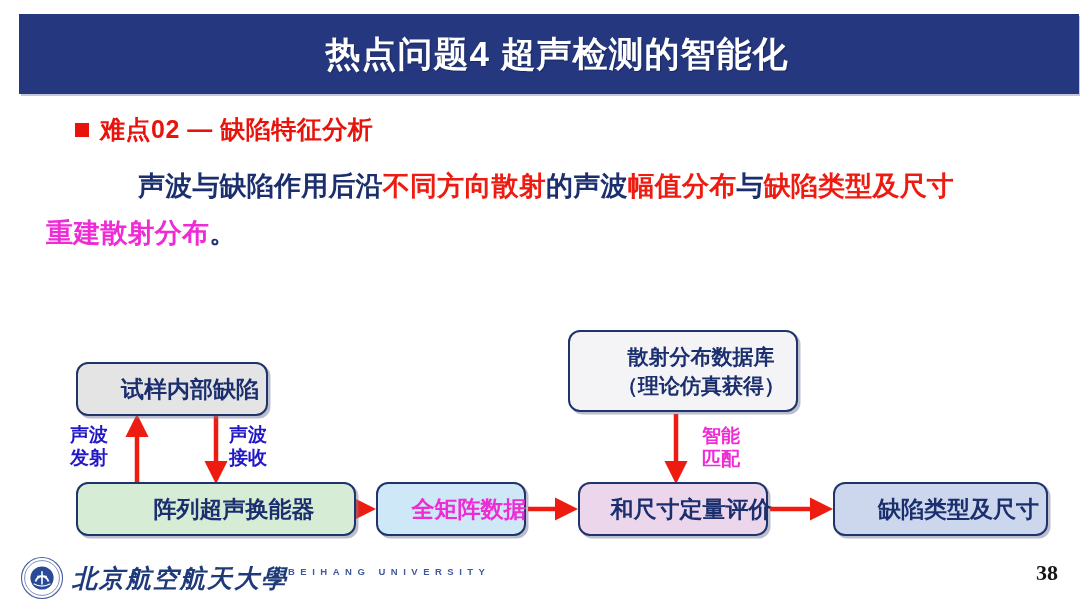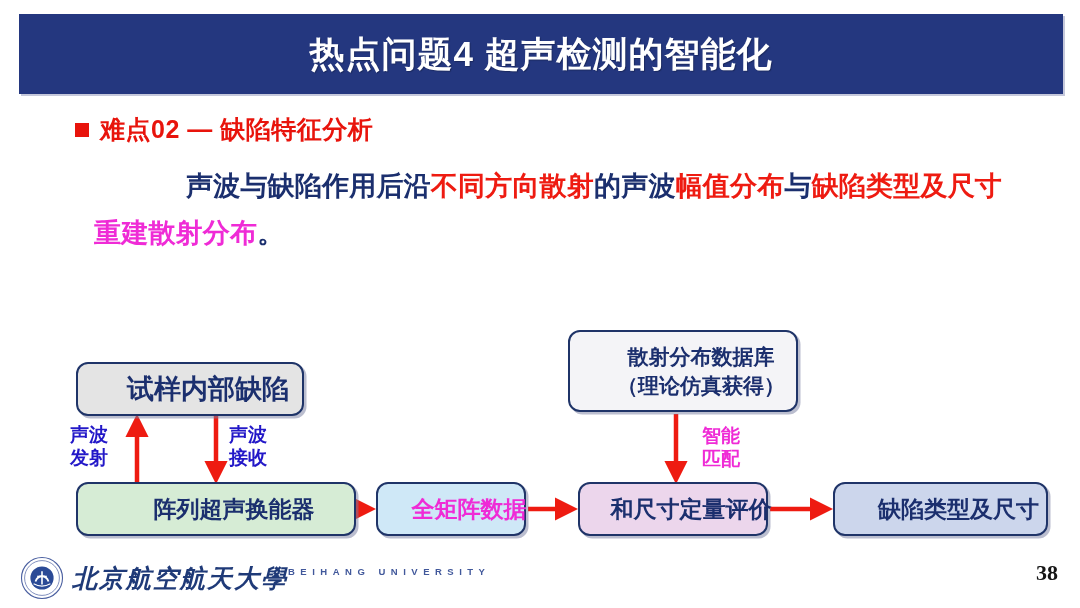--- a/index.html
+++ b/index.html
@@ -22,20 +22,21 @@
     position: absolute;
     left: 19px;
     top: 14px;
     width: 1044px;
     height: 80px;
     background: #24377f;
     box-shadow: 2px 2px 0 rgba(150,155,190,0.55);
     display: flex;
     align-items: center;
     justify-content: center;
+    padding-left: 16px;
   }
   .title-text {
     color: #ffffff;
     font-size: 35px;
     font-weight: bold;
     letter-spacing: 1px;
     white-space: nowrap;
     text-shadow: 1px 1px 1px rgba(0,0,0,0.25);
   }
 
@@ -68,21 +69,21 @@
     position: absolute;
     left: 46px;
     top: 163px;
     width: 1000px;
     font-size: 27px;
     font-weight: bold;
     line-height: 47px;
     letter-spacing: 0.2px;
     color: #1b2f6e;
   }
-  .body-line { white-space: nowrap; margin-left: 48px; }
+  .body-line { white-space: nowrap; }
   .ind { display: inline-block; width: 92px; }
   .c-navy    { color: #1b2f6e; }
   .c-red     { color: #ee1b11; }
   .c-magenta { color: #ef2bd6; }
 
   
   .diagram {
     position: absolute;
     left: 0;
     top: 0;
@@ -100,24 +101,24 @@
     align-items: center;
     justify-content: center;
     box-shadow: 2.5px 2.5px 0 rgba(120,125,160,0.5);
     font-weight: bold;
     text-align: center;
     padding-left: 36px;
   }
   .node-line { white-space: nowrap; }
 
   #node-defect {
-    left: 76px;  top: 362px;  width: 228px; height: 54px;
+    left: 76px;  top: 362px;  width: 192px; height: 54px;
     background: #e4e4e4;
     color: #1b2f6e;
-    font-size: 27px;
+    font-size: 23px;
   }
   #node-array {
     left: 76px;  top: 482px;  width: 280px; height: 54px;
     background: #d6ecd5;
     color: #1b2f6e;
     font-size: 23px;
   }
   #node-fmc {
     left: 376px; top: 482px;  width: 150px; height: 54px;
     background: #cfe8f7;

